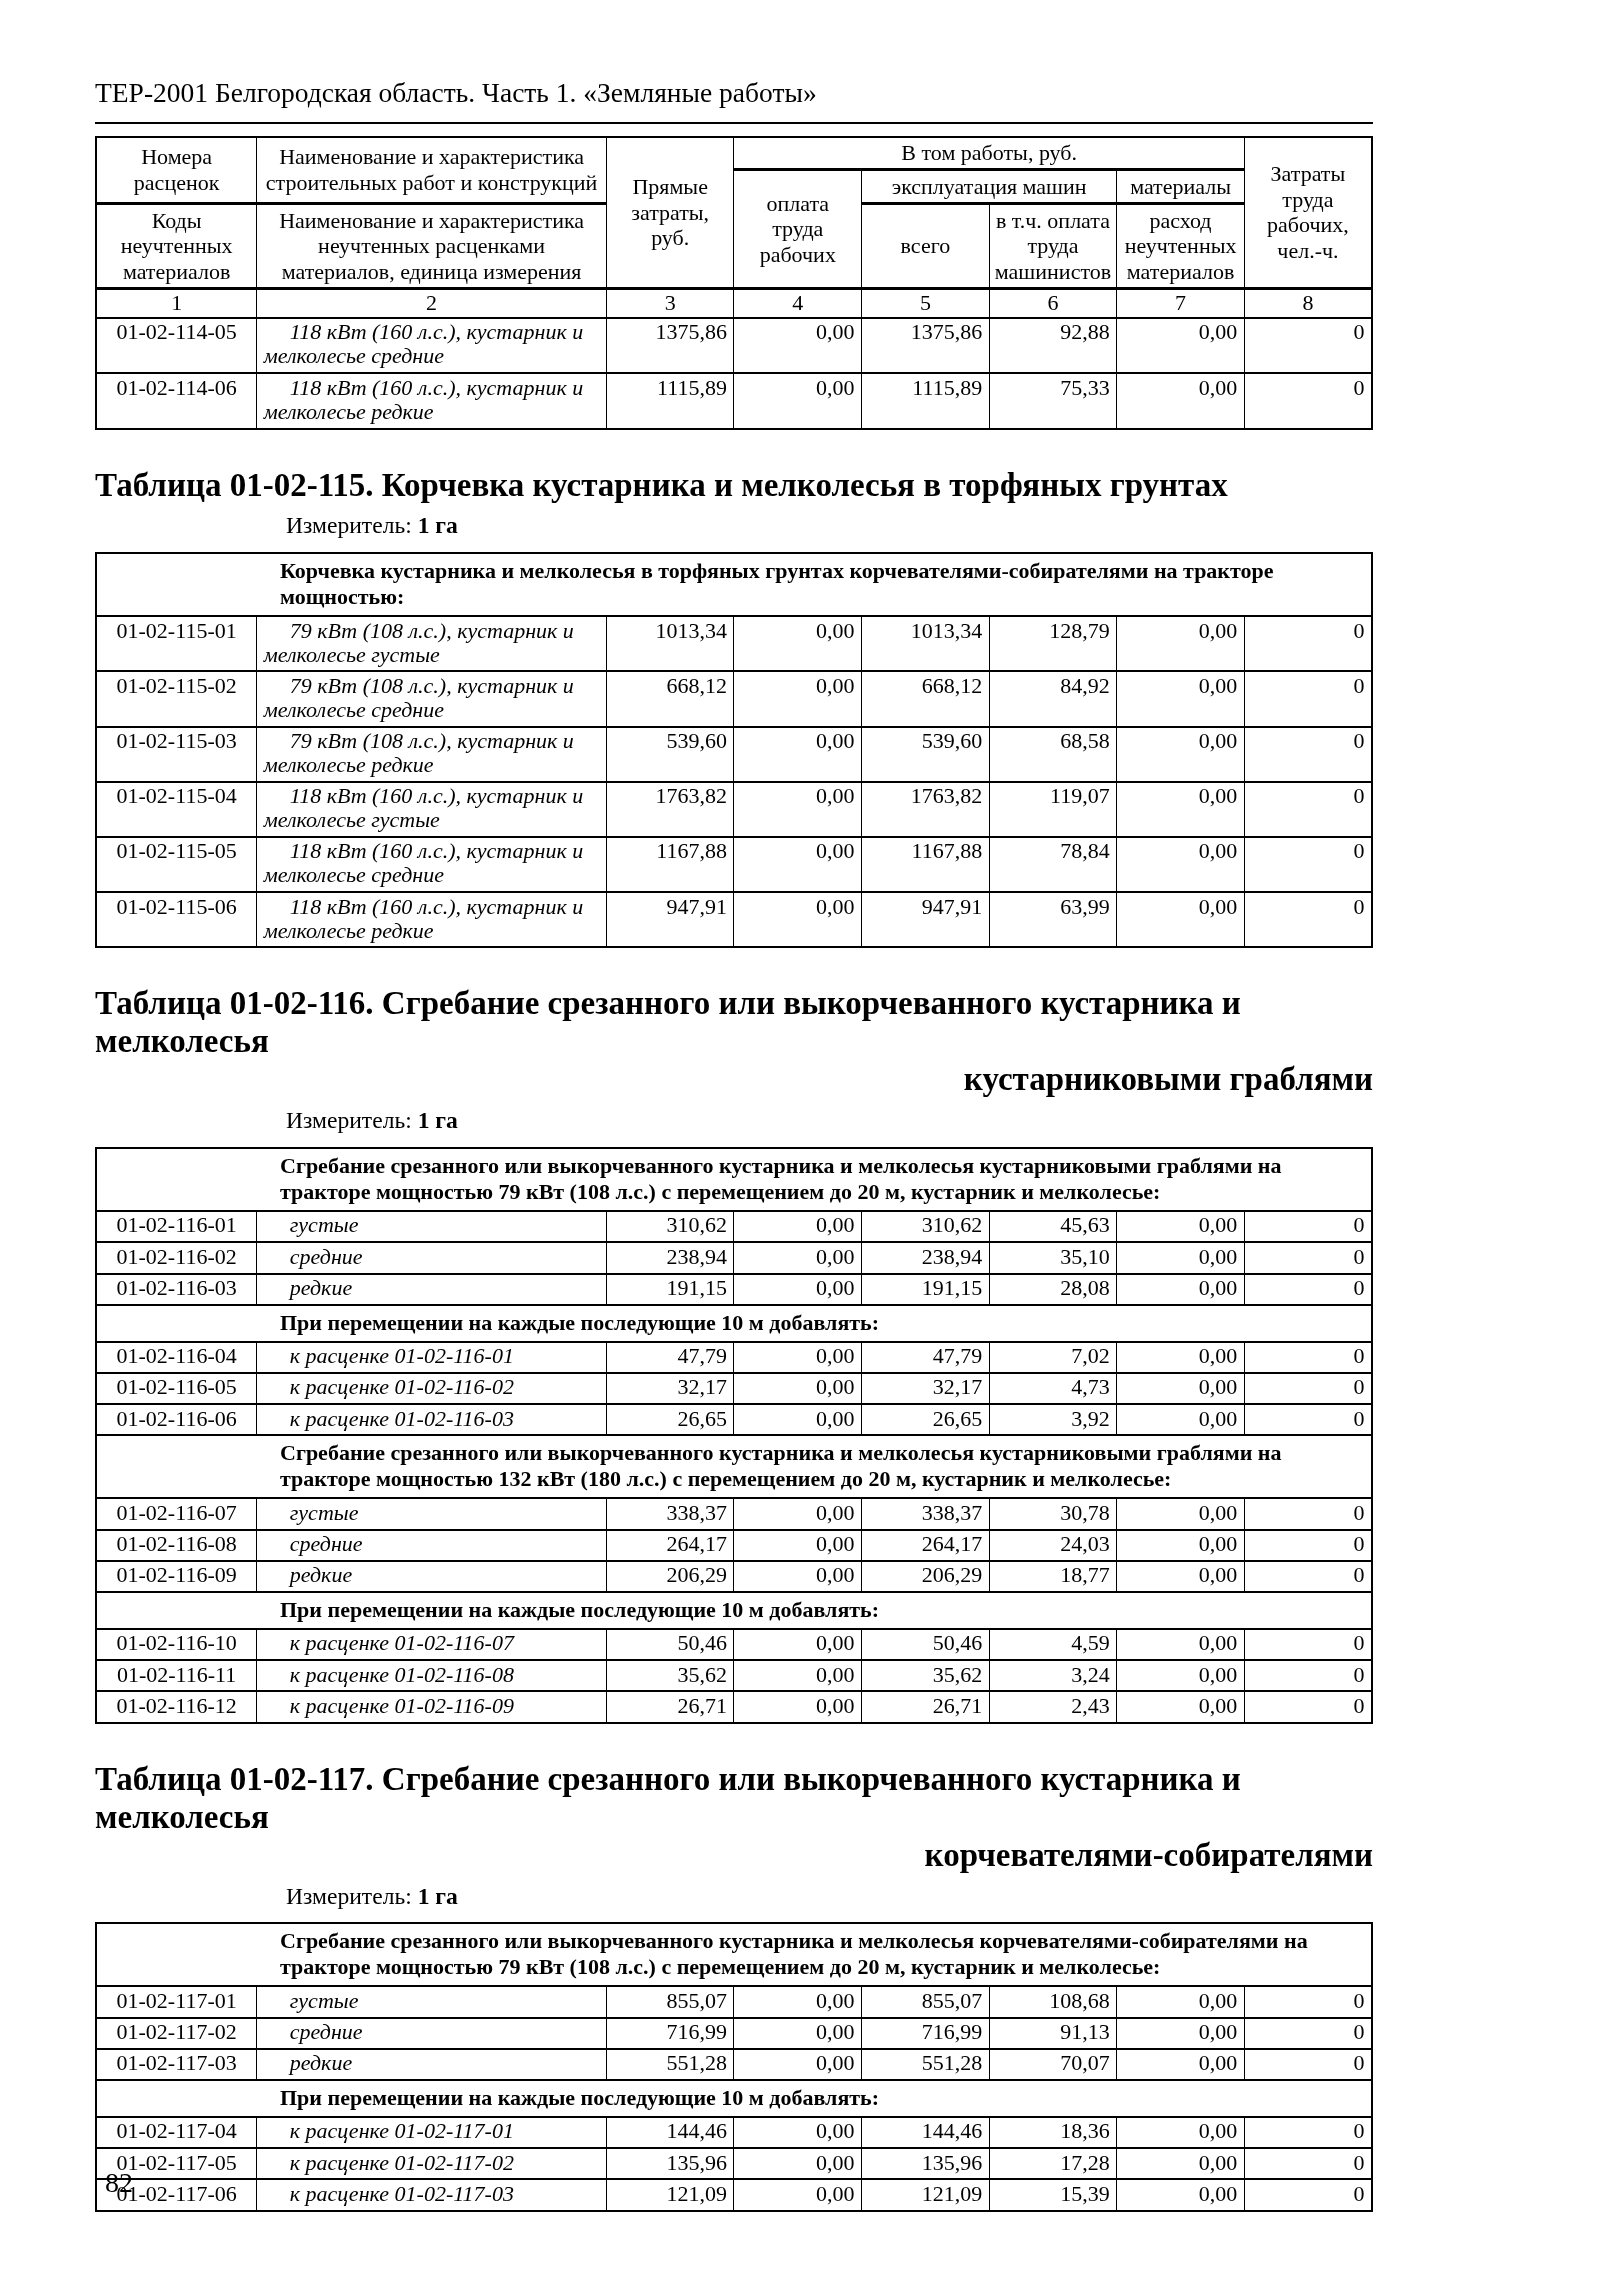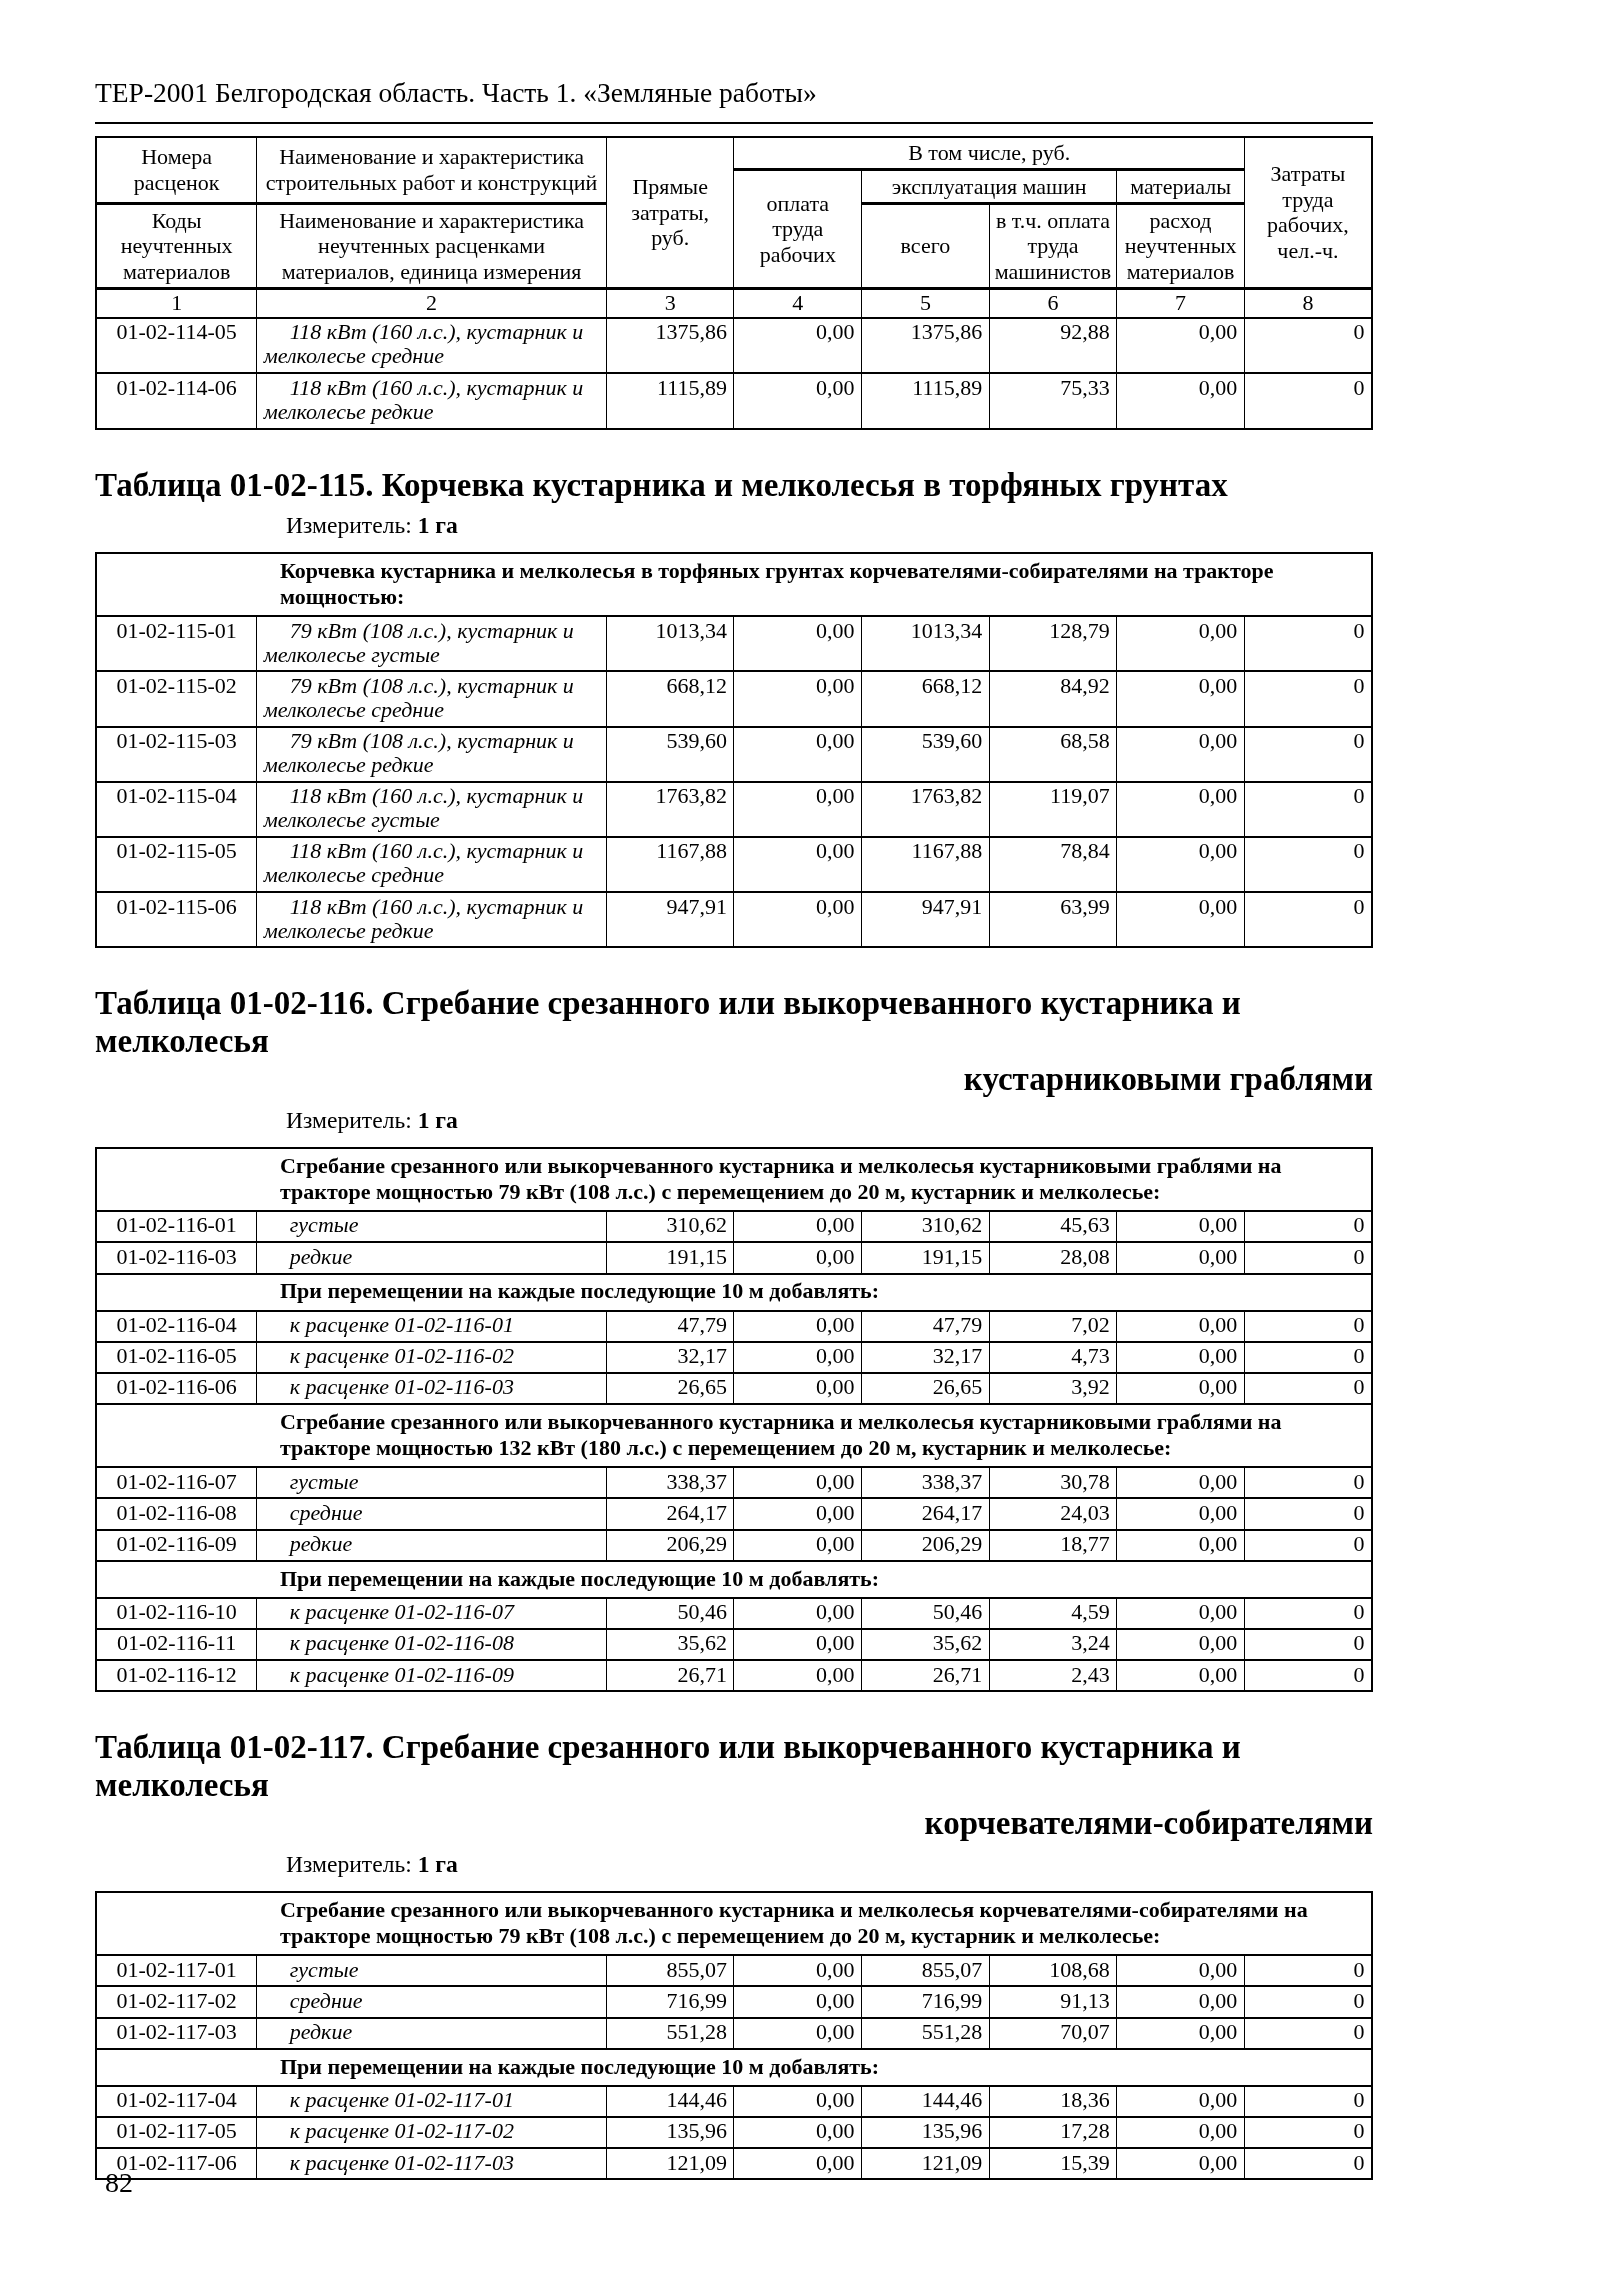--- a/index.html
+++ b/index.html
@@ -84,21 +84,21 @@
         <col class="w5">
           <col class="w6">
           <col class="w7">
           <col class="w8">
       </colgroup>
       <tbody>
         <tr class="hrow hA">
           <td rowspan="2" class="h-col1-top">Номера расценок</td>
           <td rowspan="2" class="h-col2-top">Наименование и характеристика строительных работ и конструкций</td>
           <td rowspan="3">Прямые затраты, руб.</td>
-          <td colspan="4">В том числе, руб.</td>
+          <td colspan="4">В том работы, руб.</td>
           <td rowspan="3">Затраты труда рабочих, чел.-ч.</td>
         </tr>
         <tr class="hrow hB">
           <td rowspan="2">оплата труда рабочих</td>
           <td colspan="2">эксплуатация машин</td>
           <td>материалы</td>
         </tr>
         <tr class="hrow">
           <td>Коды неучтенных материалов</td>
           <td>Наименование и характеристика неучтенных расценками материалов, единица измерения</td>
@@ -258,20 +258,30 @@
             <td class="c1">01-02-116-01</td>
             <td class="c2">густые</td>
             <td class="cnum">310,62</td>
             <td class="cnum">0,00</td>
             <td class="cnum">310,62</td>
             <td class="cnum">45,63</td>
             <td class="cnum">0,00</td>
             <td class="cnum">0</td>
           </tr>
           <tr>
+            <td class="c1">01-02-116-02</td>
+            <td class="c2">средние</td>
+            <td class="cnum">238,94</td>
+            <td class="cnum">0,00</td>
+            <td class="cnum">238,94</td>
+            <td class="cnum">35,10</td>
+            <td class="cnum">0,00</td>
+            <td class="cnum">0</td>
+          </tr>
+          <tr>
             <td class="c1">01-02-116-03</td>
             <td class="c2">редкие</td>
             <td class="cnum">191,15</td>
             <td class="cnum">0,00</td>
             <td class="cnum">191,15</td>
             <td class="cnum">28,08</td>
             <td class="cnum">0,00</td>
             <td class="cnum">0</td>
           </tr>
           <tr class="span-row">

